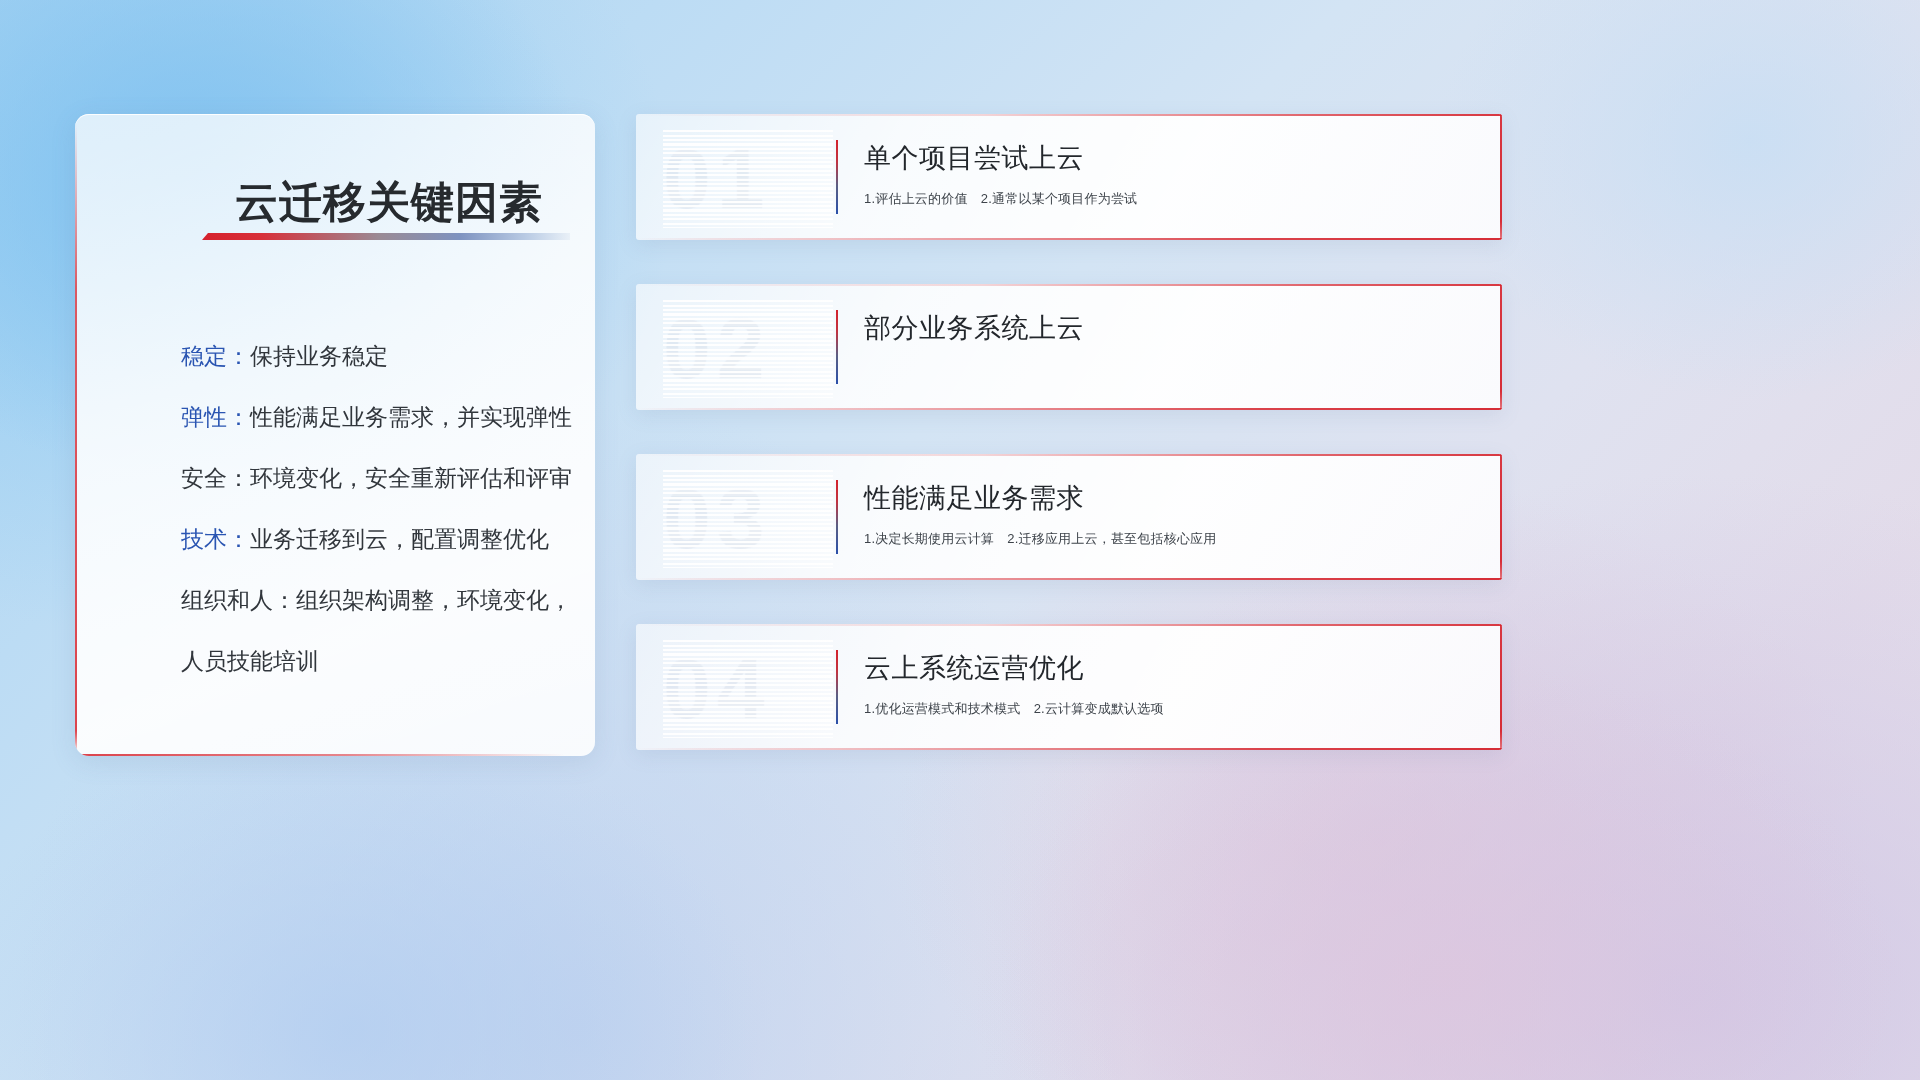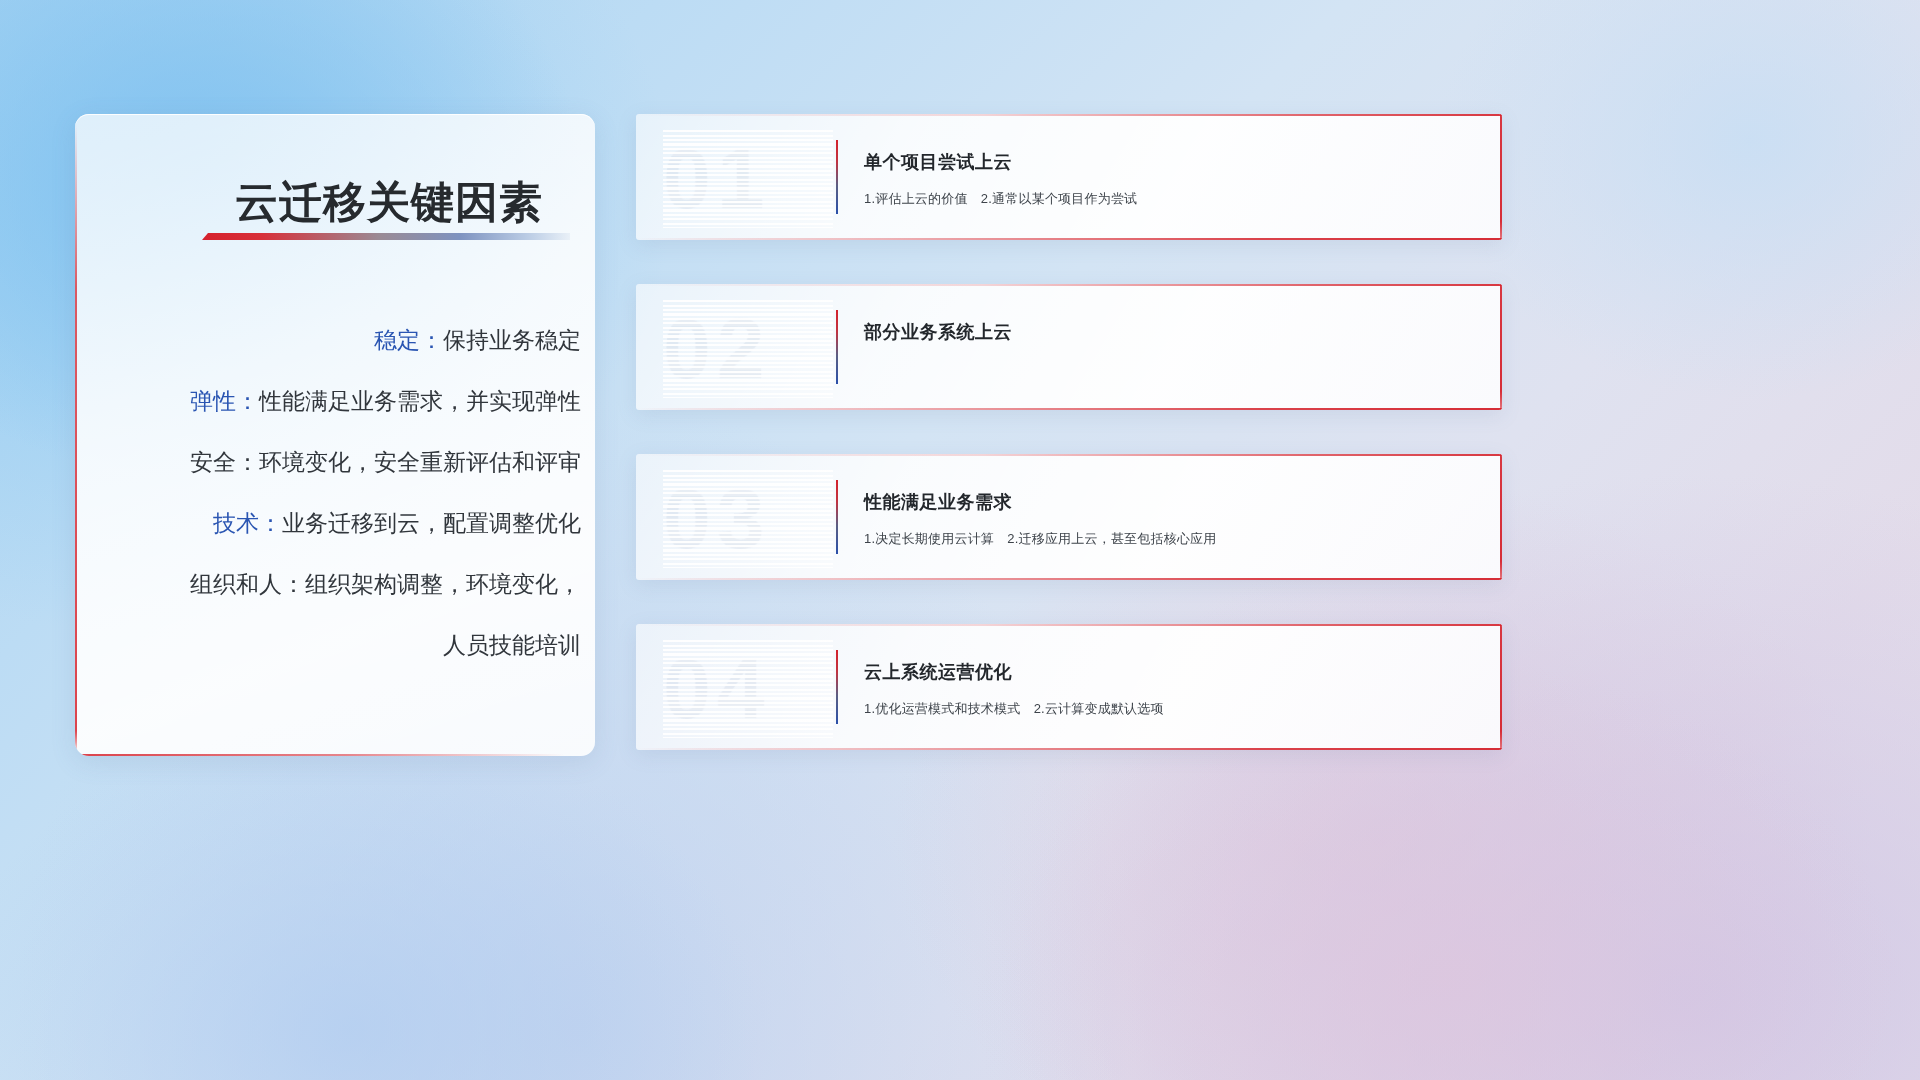--- a/index.html
+++ b/index.html
@@ -34,21 +34,20 @@
              background:radial-gradient(closest-side, rgba(176,204,240,0.7), rgba(176,204,240,0)); }
 
   
   #left-panel {
     position:absolute; left:75px; top:114px;
     width:520px; height:642px;
     border-radius:14px;
     background:linear-gradient(160deg, rgba(255,255,255,0.72) 0%, rgba(255,255,255,0.86) 38%, rgba(255,255,255,0.93) 75%, rgba(255,255,255,0.88) 100%);
     box-shadow:0 6px 26px rgba(90,120,160,0.14), inset 0 1px 0 rgba(255,255,255,0.9);
     overflow:hidden;
-    text-align:right;
   }
   #left-panel::before {
     content:""; position:absolute; left:0; top:10px; bottom:0; width:2px;
     background:linear-gradient(180deg, rgba(214,36,46,0) 0%, rgba(214,36,46,0.75) 26%, rgba(214,36,46,0.85) 96%, rgba(214,36,46,0) 100%);
   }
   #left-panel::after {
     content:""; position:absolute; left:6px; right:30px; bottom:0; height:2px;
     background:linear-gradient(90deg, rgba(214,36,46,0.85) 0%, rgba(214,36,46,0.55) 55%, rgba(214,36,46,0) 100%);
   }
 
@@ -57,21 +56,21 @@
     font-size:43px; font-weight:bold; color:#262a2e;
     letter-spacing:1px; white-space:nowrap;
   }
   #title-rule {
     position:absolute; left:127px; top:119px;
     width:368px; height:7px;
     background:linear-gradient(90deg, #d5202c 0%, #d8303a 16%, #9a8a94 48%, #7e93c0 70%, #b9cbe4 88%, rgba(200,214,232,0.25) 100%);
     clip-path:polygon(6px 0, 100% 0, 100% 100%, 0 100%);
   }
 
-  #factor-list { position:absolute; left:106px; top:196px; width:400px; }
+  #factor-list { position:absolute; left:106px; top:212px; width:400px; }
   .factor-line {
     font-size:23px; line-height:61px;
     color:#31363c; white-space:nowrap;
   }
   .factor-key { color:#2a55b2; }
   .factor-key.dark { color:#31363c; }
 
   
   #cards { position:absolute; left:636px; top:114px; width:866px; }
   .card {
@@ -118,22 +117,22 @@
     background:repeating-linear-gradient(180deg, rgba(255,255,255,0.0) 0px, rgba(255,255,255,0.0) 2.2px, rgba(255,255,255,0.95) 2.2px, rgba(255,255,255,0.95) 4.4px);
   }
 
   .card-divider {
     position:absolute; left:200px; top:26px;
     width:2px; height:74px;
     background:linear-gradient(180deg, #d4222c 0%, #c03442 30%, #5a5f84 62%, #2a4fa8 100%);
   }
 
   .card-heading {
-    position:absolute; left:228px; top:36px;
-    font-size:18px; font-weight:bold; color:#23272c;
+    position:absolute; left:228px; top:26px;
+    font-size:27px; font-weight:normal; color:#23272c;
     letter-spacing:0.5px; white-space:nowrap;
   }
   .card-desc {
     position:absolute; left:228px; top:76px;
     font-size:13px; color:#3d434a;
     letter-spacing:0.2px; white-space:nowrap;
   }
 </style>
 </head>
 <body>

